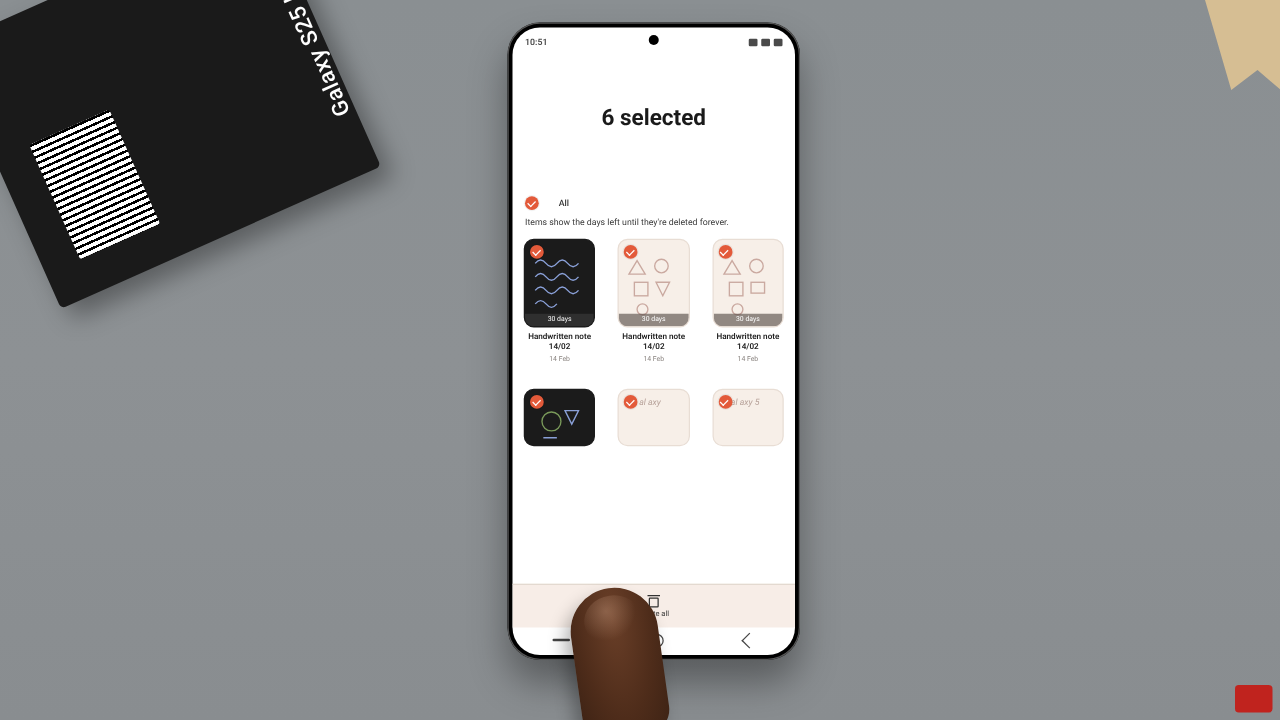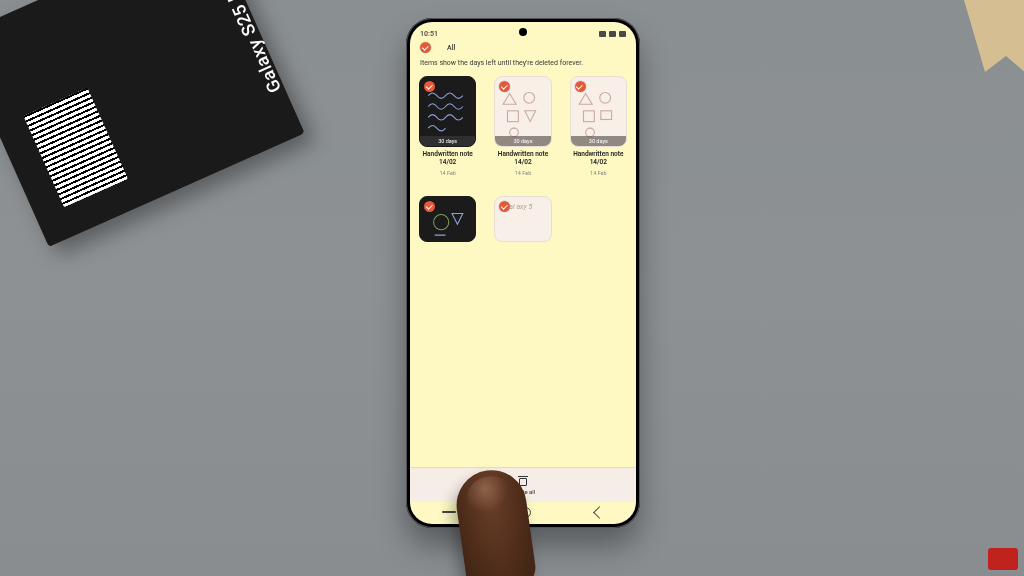--- a/index.html
+++ b/index.html
@@ -71,21 +71,21 @@
     width: 226px;
     height: 502px;
     background: #000;
     border-radius: 26px;
     padding: 4px;
     box-shadow: 0 18px 30px rgba(0,0,0,.35), inset 0 0 0 1px #555;
   }
   .screen {
     width: 100%;
     height: 100%;
-    background: #fef9c3;
+    background: #ffffff;
     border-radius: 22px;
     overflow: hidden;
     position: relative;
     display: flex;
     flex-direction: column;
   }
   .punch {
     position: absolute;
     left: 50%;
     top: 6px;
@@ -319,20 +319,21 @@
 
       <div class="status">
         <span>10:51</span>
         <div class="icons">
           <span class="ic"></span>
           <span class="ic"></span>
           <span class="ic"></span>
         </div>
       </div>
 
+      <div class="header-title">6 selected</div>
 
       <div class="all-row">
         <div class="check"></div>
         <div class="all-label">All</div>
       </div>
 
       <div class="info-text">Items show the days left until they're deleted forever.</div>
 
       <div class="grid">
 
@@ -387,20 +388,26 @@
           <div class="thumb dark">
             <div class="check"></div>
             <svg class="scribble" viewBox="0 0 40 40">
               <circle cx="14" cy="14" r="7" stroke="#7a9a5a" fill="none" stroke-width="1"></circle>
               <path d="M24 6 L34 6 L29 16 Z" stroke="#c8b060" fill="none" stroke-width="1"></path>
               <path d="M8 26 L18 26" stroke="#888" stroke-width="1"></path>
             </svg>
           </div>
         </div>
 
+        <div class="note row2">
+          <div class="thumb">
+            <div class="check"></div>
+            <span class="hw">al axy</span>
+          </div>
+        </div>
 
         <div class="note row2">
           <div class="thumb">
             <div class="check"></div>
             <span class="hw" style="left:14px;">al axy 5</span>
           </div>
         </div>
 
       </div>
 

